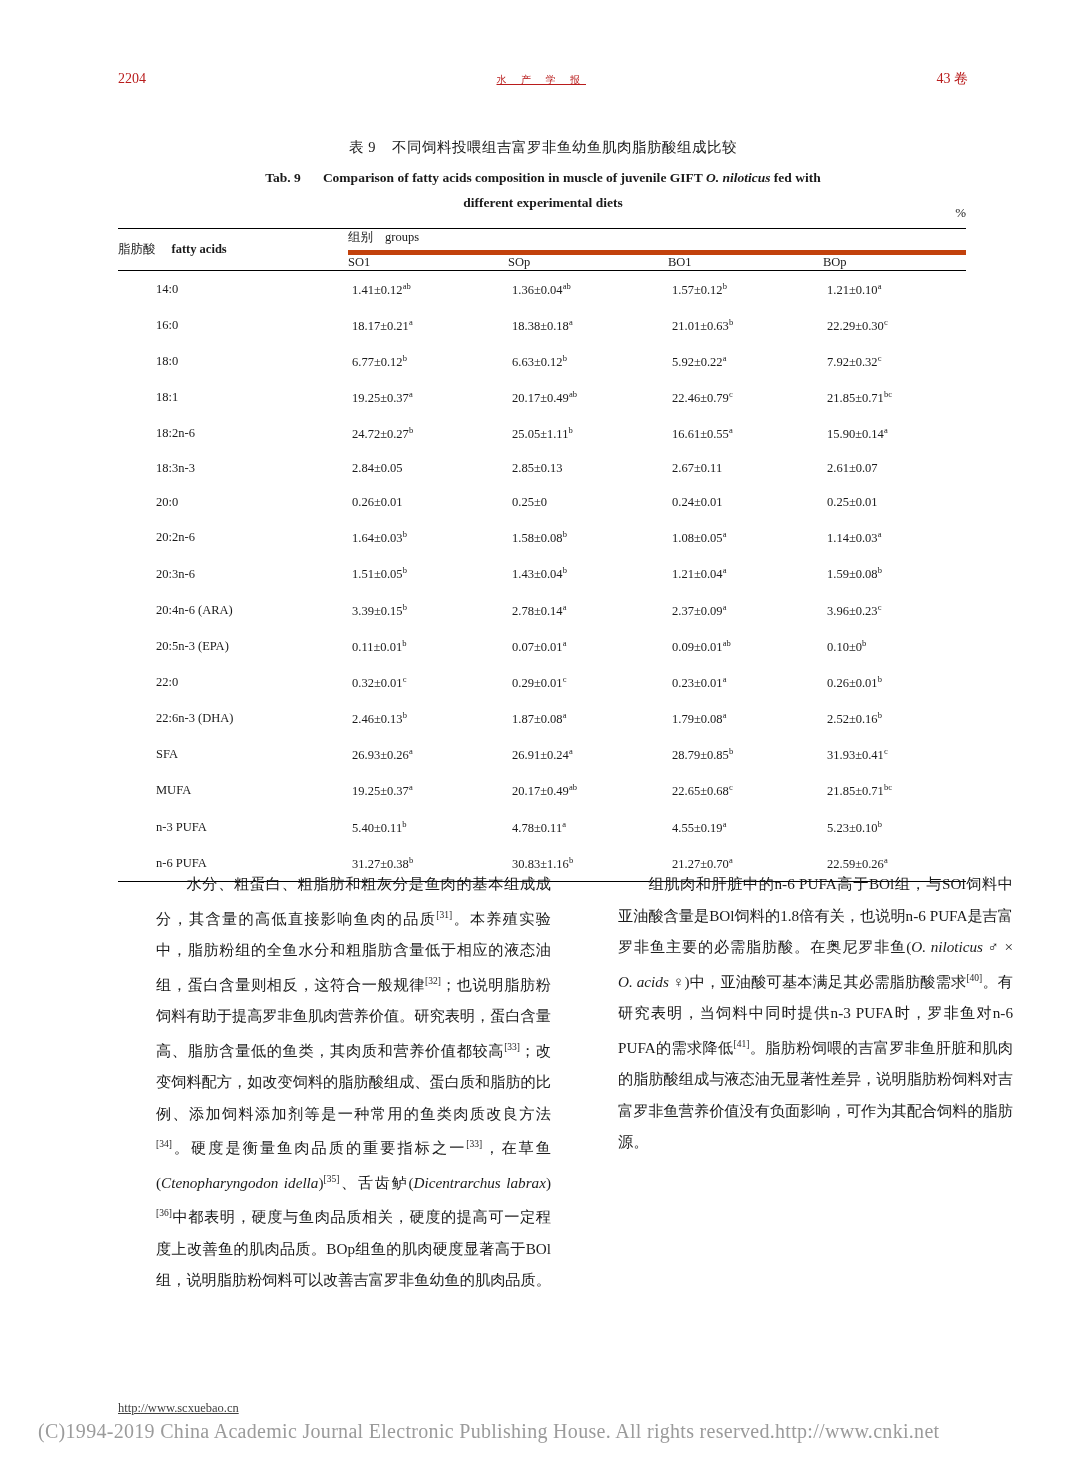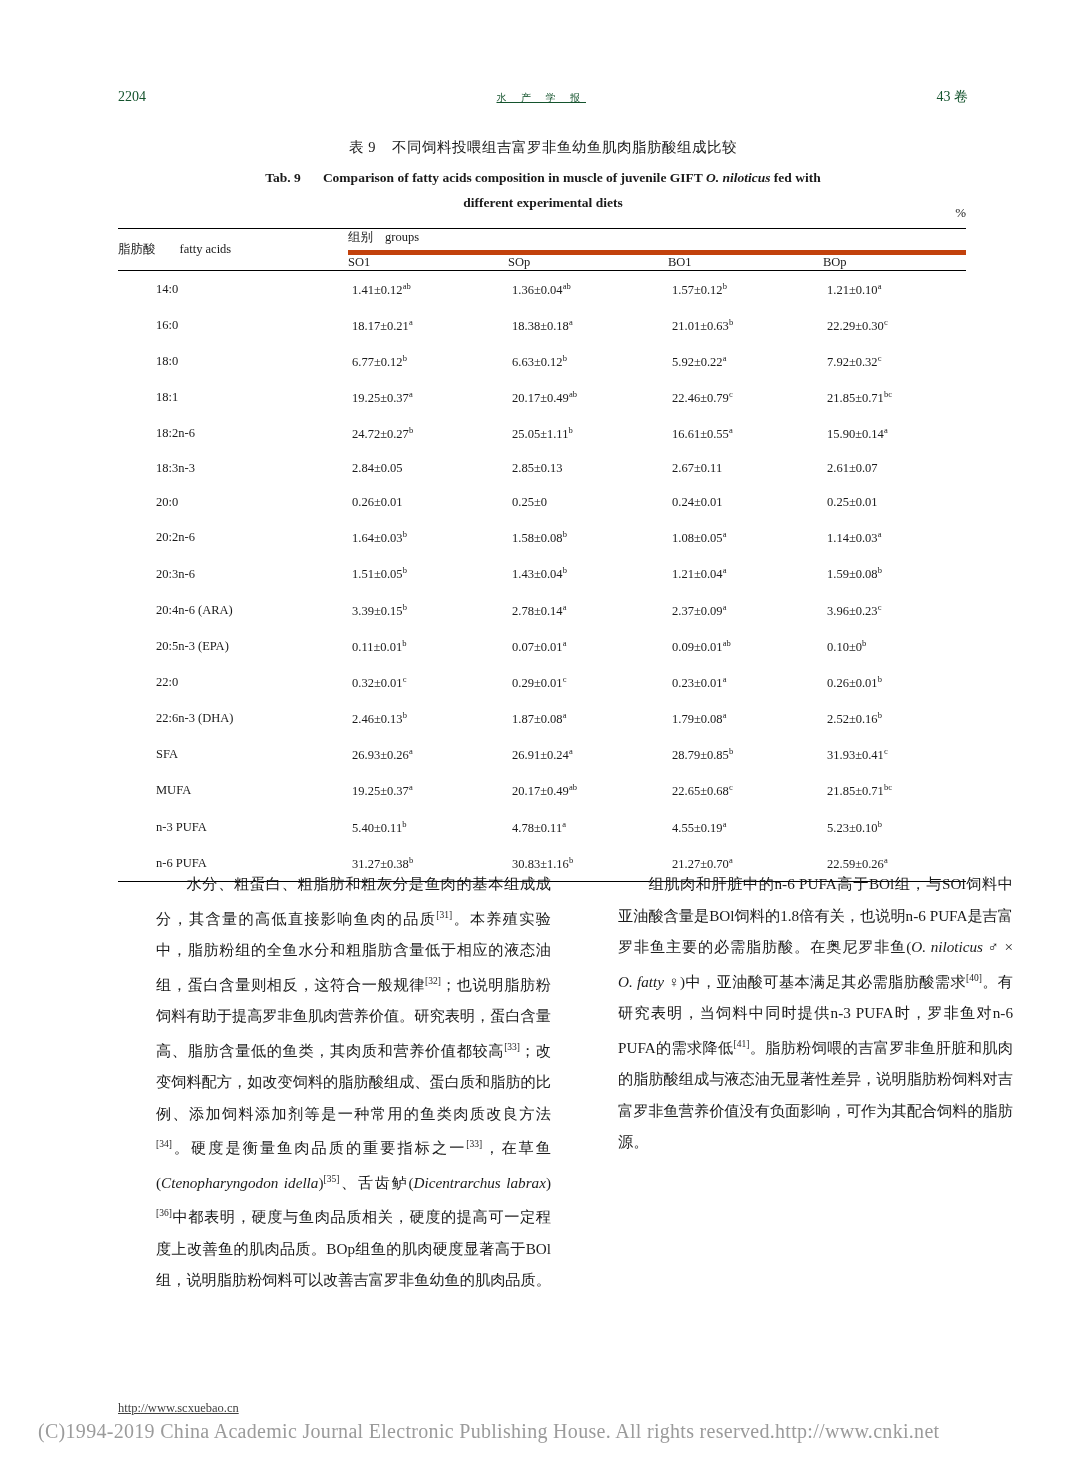--- a/index.html
+++ b/index.html
@@ -17,27 +17,27 @@
   .page {
     position: absolute;
     left: 0; top: 0;
     width: 1084px; height: 1473px;
     overflow: hidden;
   }
 
   
   .header {
     position: absolute;
-    left: 118px; top: 88px;
+    left: 118px; top: 70px;
     width: 850px;
     display: flex;
     align-items: baseline;
     justify-content: space-between;
     font-size: 14px;
-    color: #14532d;
+    color: #b91c1c;
     text-align: right;
   }
   .header .center {
     letter-spacing: 6px;
     font-size: 10px;
     text-decoration: underline;
   }
 
   
   .caption-cn {
@@ -101,21 +101,21 @@
   .hdr-row2 td {
     padding-top: 6px;
     padding-bottom: 7px;
     text-align: center;
     font-size: 12.5px;
   }
   .hdr-row2 td.first, .hdr-row1 td.first { text-align: left; }
   .fa-head-label {
     font-size: 12.5px;
   }
-  .fa-head-label .en { margin-left: 24px; }
+  .fa-head-label .en { margin-left: 16px; font-weight: bold; }
   .thinline td { border-bottom: 1px solid #000; height: 0; }
 
   tbody.body td {
     padding-top: 9.5px;
     padding-bottom: 9.5px;
     font-size: 12.5px;
     white-space: nowrap;
   }
   tbody.body td.name { padding-left: 38px; }
   tbody.body td.val { padding-left: 4px; }
@@ -350,21 +350,21 @@
           </tr>
       </tfoot>
     </table>
   </div>
 
   <div class="cols">
     <div class="col left" id="colLeft">
         <p>水分、粗蛋白、粗脂肪和粗灰分是鱼肉的基本组成成分，其含量的高低直接影响鱼肉的品质<sup class="ref">[31]</sup>。本养殖实验中，脂肪粉组的全鱼水分和粗脂肪含量低于相应的液态油组，蛋白含量则相反，这符合一般规律<sup class="ref">[32]</sup>；也说明脂肪粉饲料有助于提高罗非鱼肌肉营养价值。研究表明，蛋白含量高、脂肪含量低的鱼类，其肉质和营养价值都较高<sup class="ref">[33]</sup>；改变饲料配方，如改变饲料的脂肪酸组成、蛋白质和脂肪的比例、添加饲料添加剂等是一种常用的鱼类肉质改良方法<sup class="ref">[34]</sup>。硬度是衡量鱼肉品质的重要指标之一<sup class="ref">[33]</sup>，在草鱼(<i>Ctenopharyngodon idella</i>)<sup class="ref">[35]</sup>、舌齿鲈(<i>Dicentrarchus labrax</i>)<sup class="ref">[36]</sup>中都表明，硬度与鱼肉品质相关，硬度的提高可一定程度上改善鱼的肌肉品质。BOp组鱼的肌肉硬度显著高于BOl组，说明脂肪粉饲料可以改善吉富罗非鱼幼鱼的肌肉品质。</p>
       </div>
     <div class="col right" id="colRight">
-        <p>组肌肉和肝脏中的n-6 PUFA高于BOl组，与SOl饲料中亚油酸含量是BOl饲料的1.8倍有关，也说明n-6 PUFA是吉富罗非鱼主要的必需脂肪酸。在奥尼罗非鱼(<i>O. niloticus</i> ♂ × <i>O. fatty</i> ♀)中，亚油酸可基本满足其必需脂肪酸需求<sup class="ref">[40]</sup>。有研究表明，当饲料中同时提供n-3 PUFA时，罗非鱼对n-6 PUFA的需求降低<sup class="ref">[41]</sup>。脂肪粉饲喂的吉富罗非鱼肝脏和肌肉的脂肪酸组成与液态油无显著性差异，说明脂肪粉饲料对吉富罗非鱼营养价值没有负面影响，可作为其配合饲料的脂肪源。</p>
+        <p>组肌肉和肝脏中的n-6 PUFA高于BOl组，与SOl饲料中亚油酸含量是BOl饲料的1.8倍有关，也说明n-6 PUFA是吉富罗非鱼主要的必需脂肪酸。在奥尼罗非鱼(<i>O. niloticus</i> ♂ × <i>O. acids</i> ♀)中，亚油酸可基本满足其必需脂肪酸需求<sup class="ref">[40]</sup>。有研究表明，当饲料中同时提供n-3 PUFA时，罗非鱼对n-6 PUFA的需求降低<sup class="ref">[41]</sup>。脂肪粉饲喂的吉富罗非鱼肝脏和肌肉的脂肪酸组成与液态油无显著性差异，说明脂肪粉饲料对吉富罗非鱼营养价值没有负面影响，可作为其配合饲料的脂肪源。</p>
       </div>
   </div>
 
   <div class="foot-url">http://www.scxuebao.cn</div>
   <div class="foot-copy">
     <span>(C)1994-2019 China Academic Journal Electronic Publishing House. All rights reserved.</span><span class="cnki">http://www.cnki.net</span>
   </div>
 
 </div>
 

